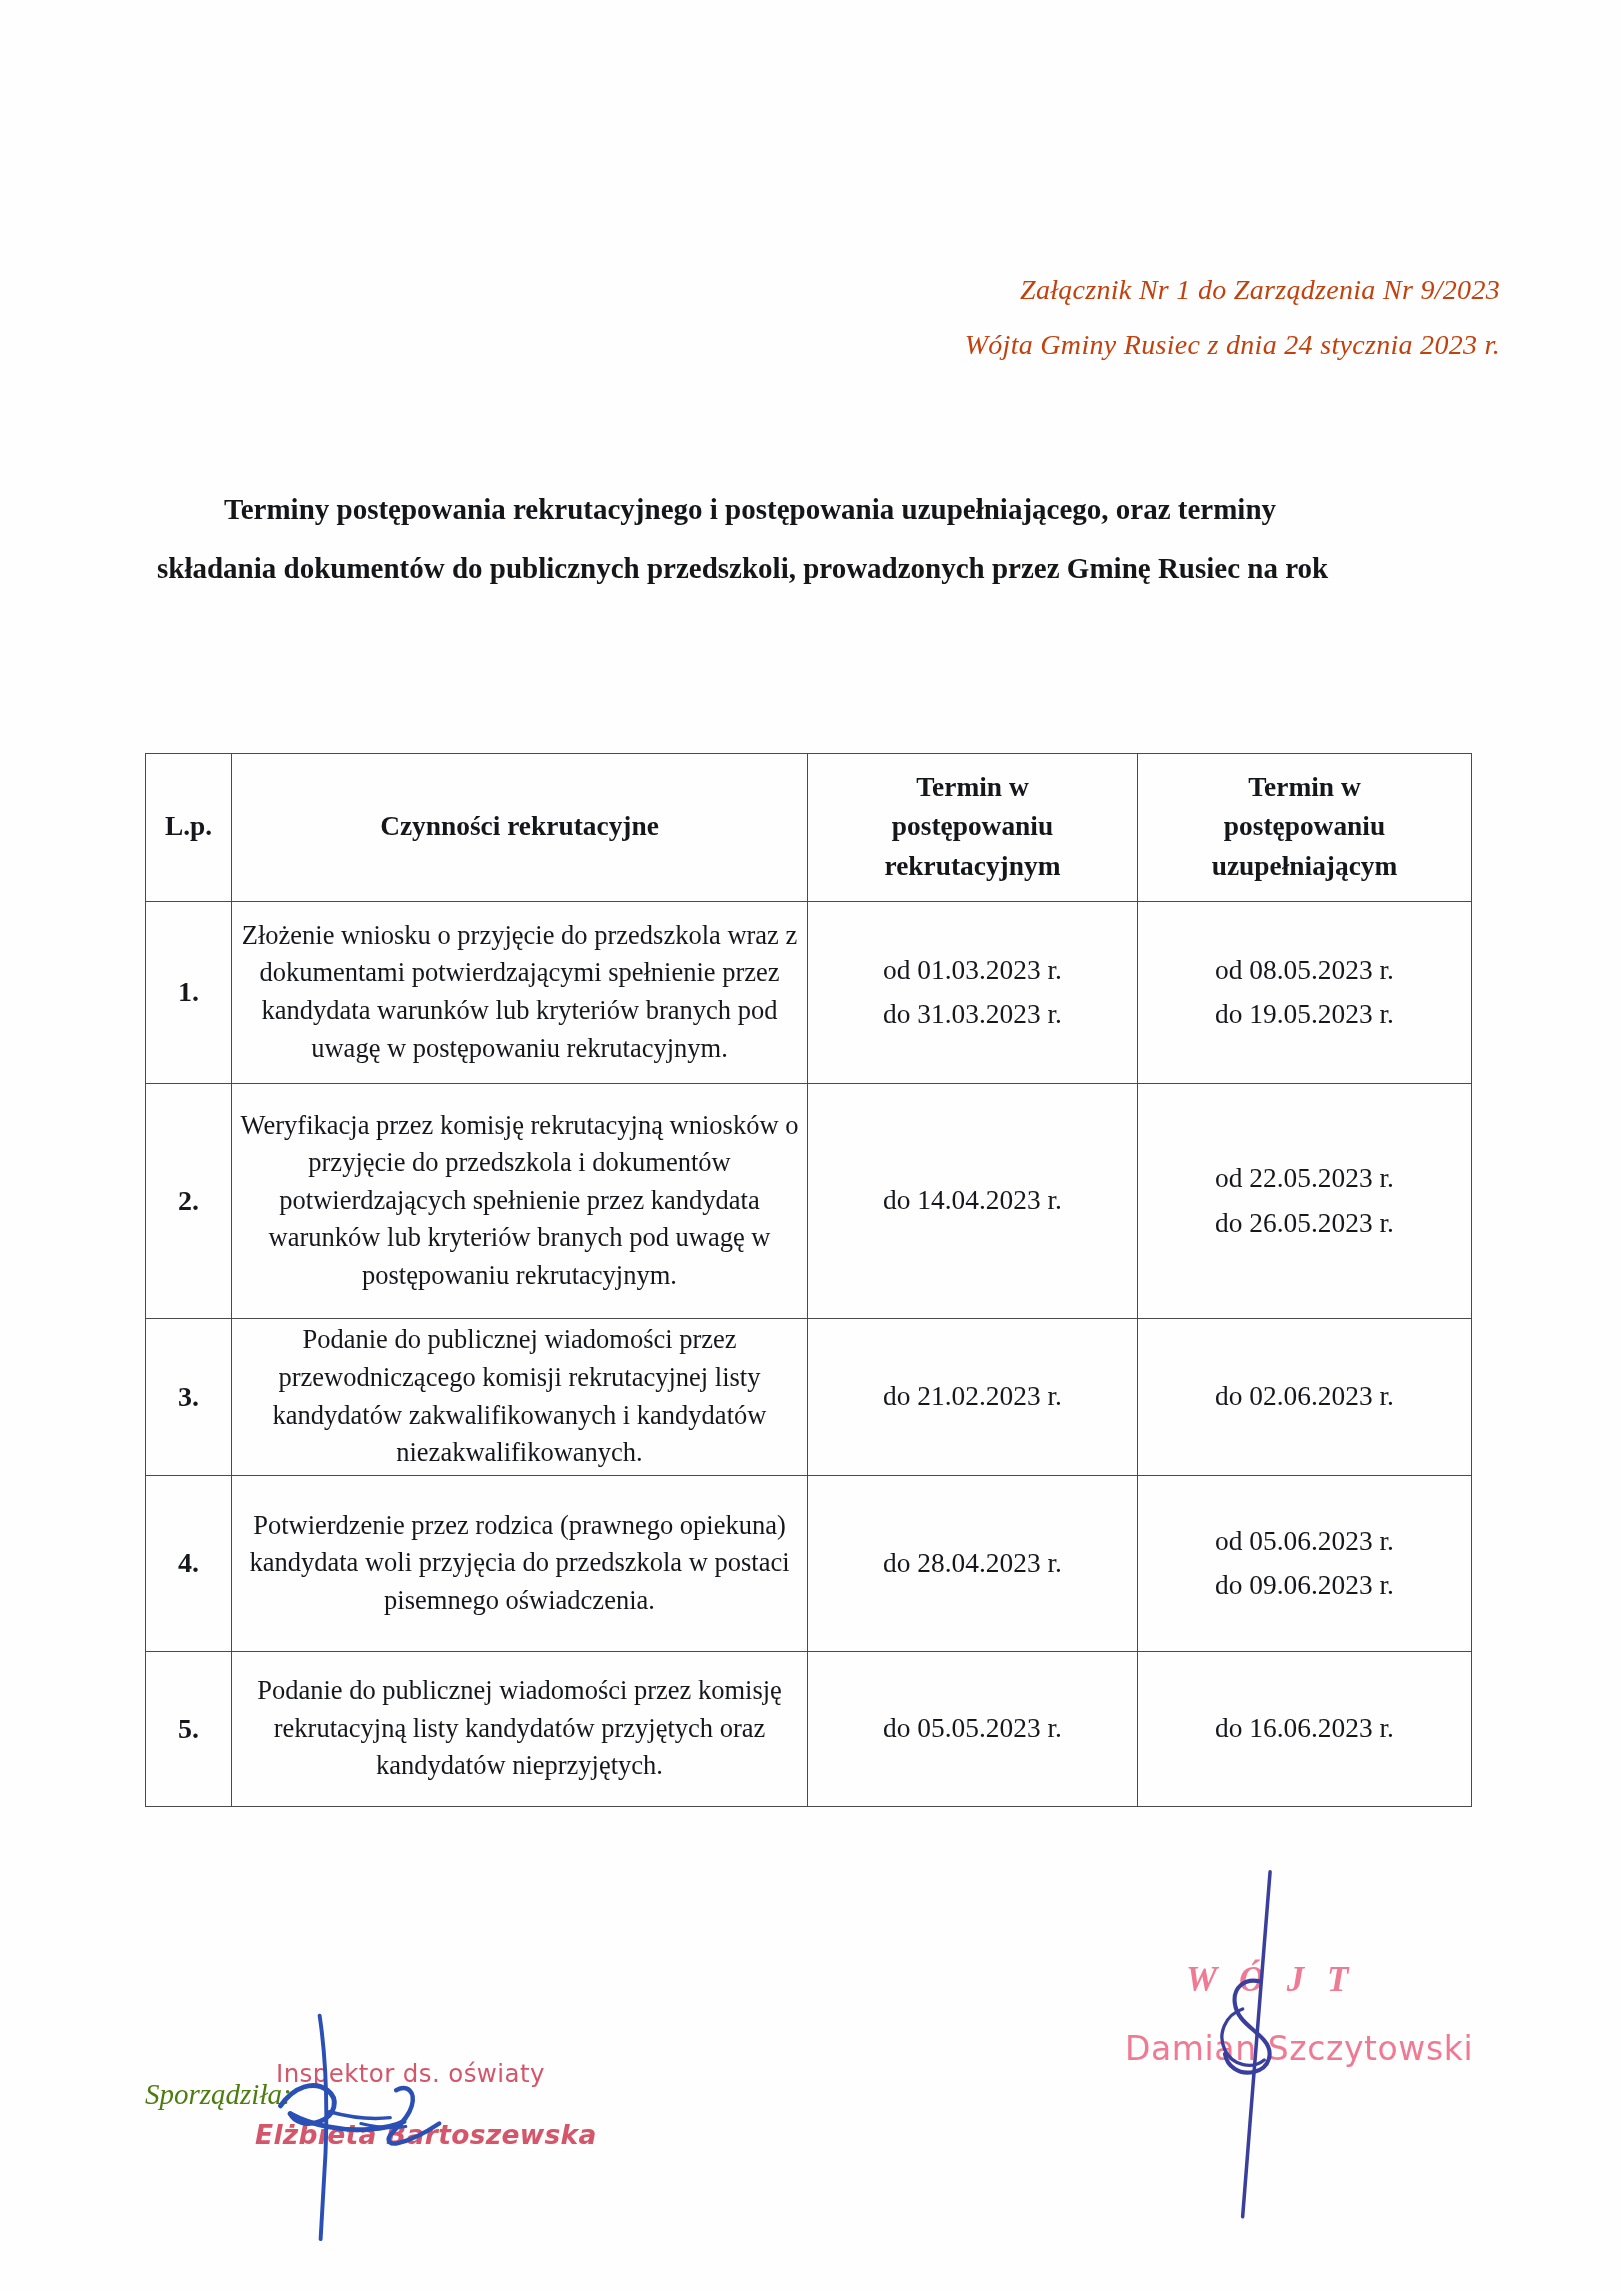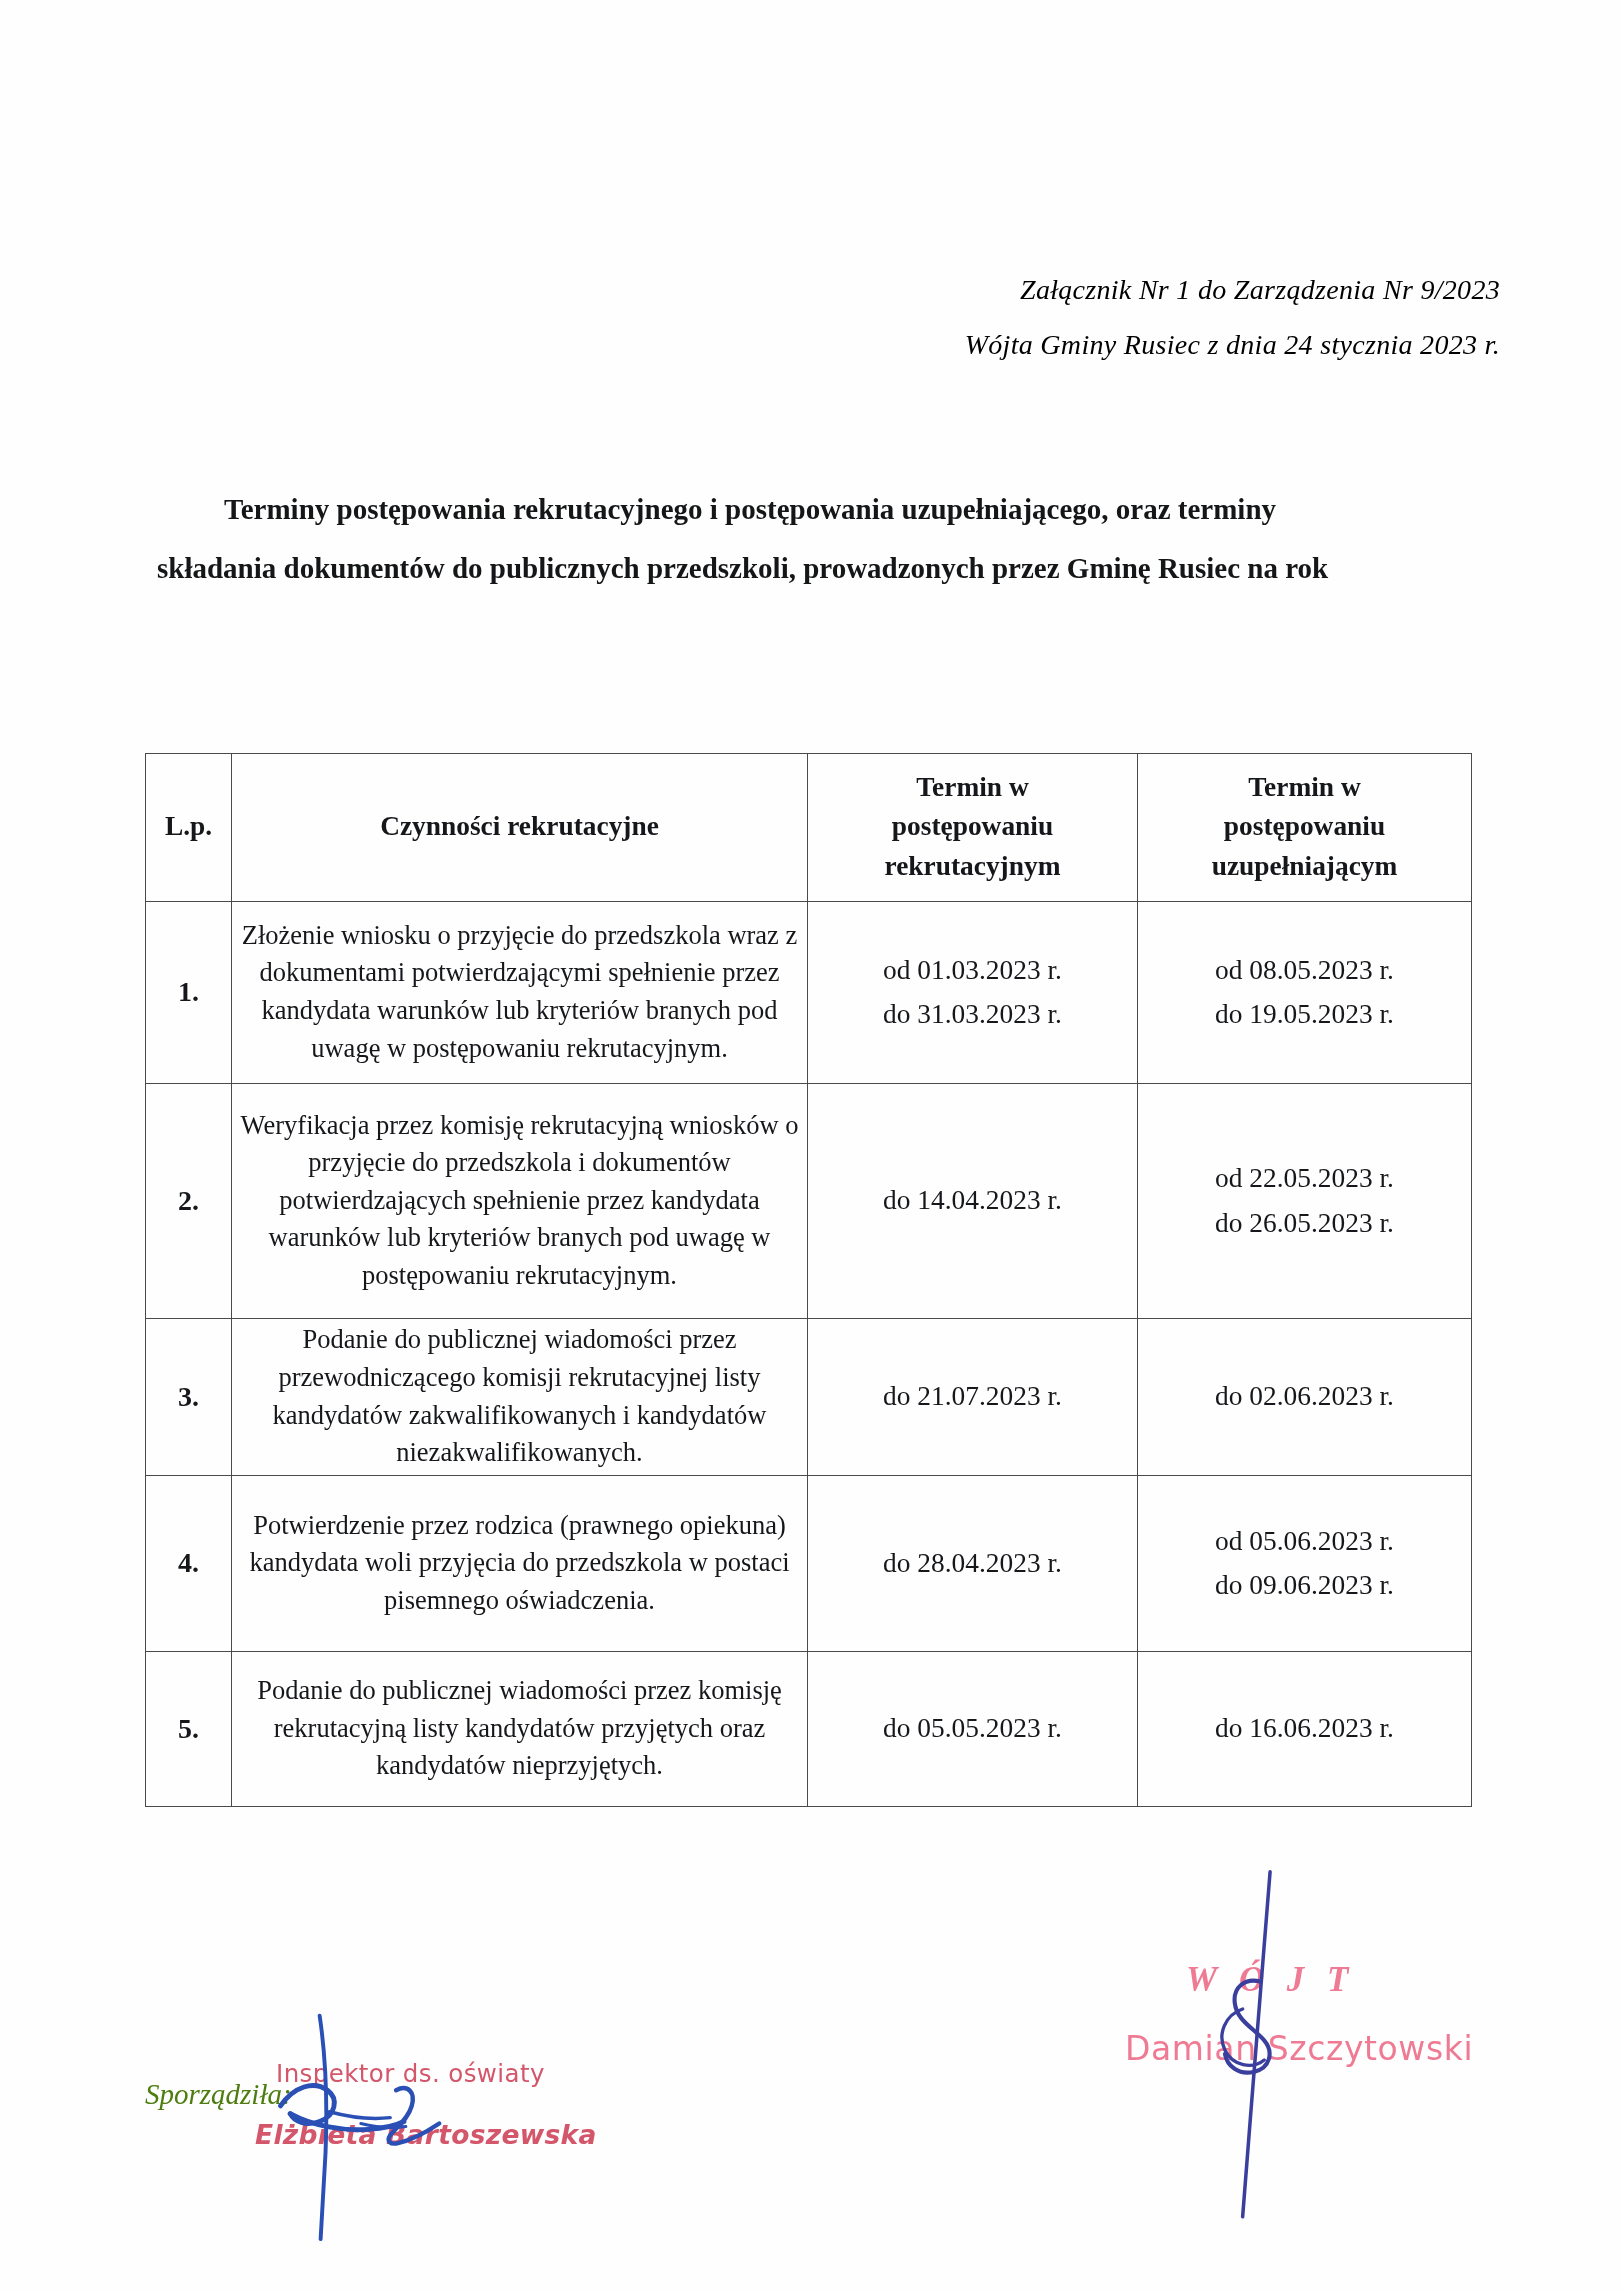--- a/index.html
+++ b/index.html
@@ -26,21 +26,21 @@
   .doc-header {
     position: absolute;
     top: 263px;
     left: 0;
     width: 1500px;
     text-align: right;
     font-style: italic;
     font-size: 28px;
     line-height: 1.95;
     letter-spacing: 0.3px;
-    color: #000000;
+    color: #c2410c;
   }
   .doc-header div { white-space: nowrap; }
 
   
   .title-block {
     position: absolute;
     top: 480px;
     left: 157px;
     width: 1318px;
     font-weight: bold;
@@ -254,21 +254,21 @@
         </td>
         <td class="cell-date">
           <div>od 22.05.2023 r.</div>
           <div>do 26.05.2023 r.</div>
         </td>
       </tr>
       <tr class="r3">
         <td class="cell-num">3.</td>
         <td class="cell-activity">Podanie do publicznej wiadomości przez przewodniczącego komisji rekrutacyjnej listy kandydatów zakwalifikowanych i kandydatów niezakwalifikowanych.</td>
         <td class="cell-date">
-          <div>do 21.07.2023 r.</div>
+          <div>do 21.02.2023 r.</div>
         </td>
         <td class="cell-date">
           <div>do 02.06.2023 r.</div>
         </td>
       </tr>
       <tr class="r4">
         <td class="cell-num">4.</td>
         <td class="cell-activity">Potwierdzenie przez rodzica (prawnego opiekuna) kandydata woli przyjęcia do przedszkola w postaci pisemnego oświadczenia.</td>
         <td class="cell-date">
           <div>do 28.04.2023 r.</div>

